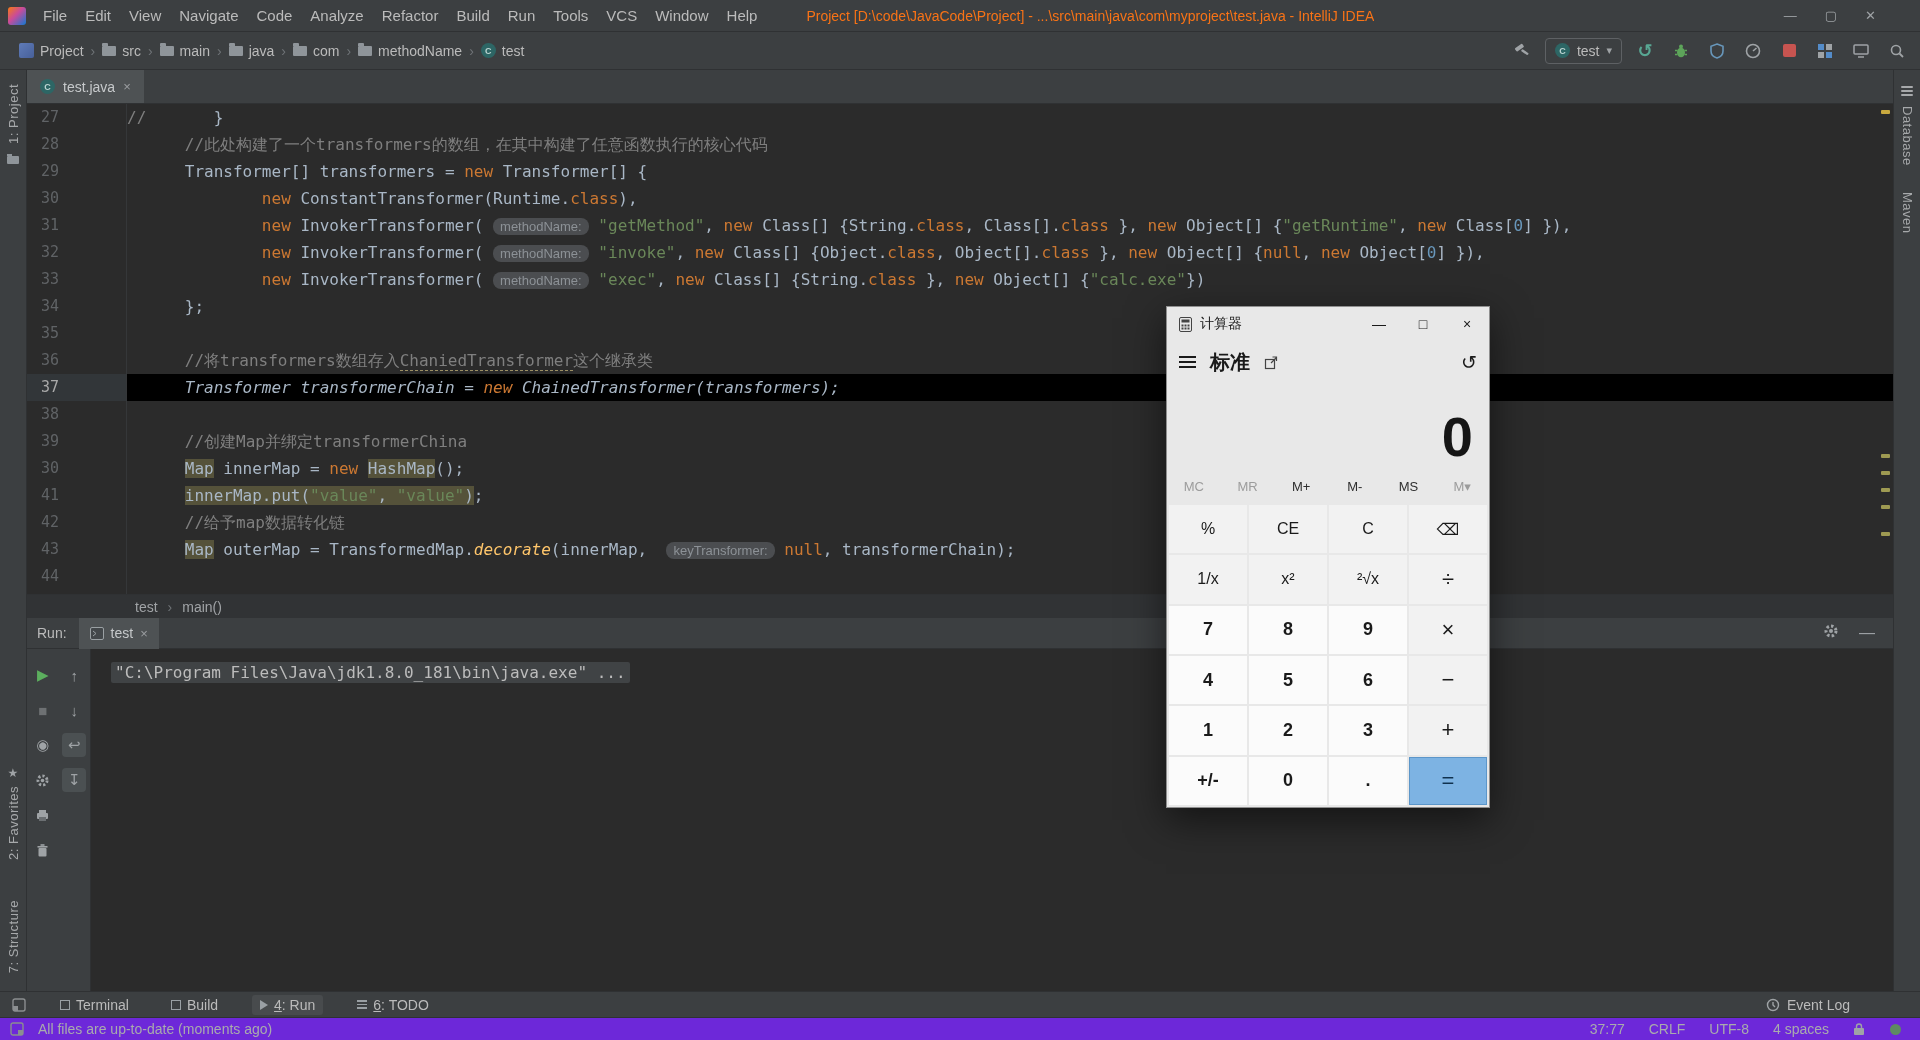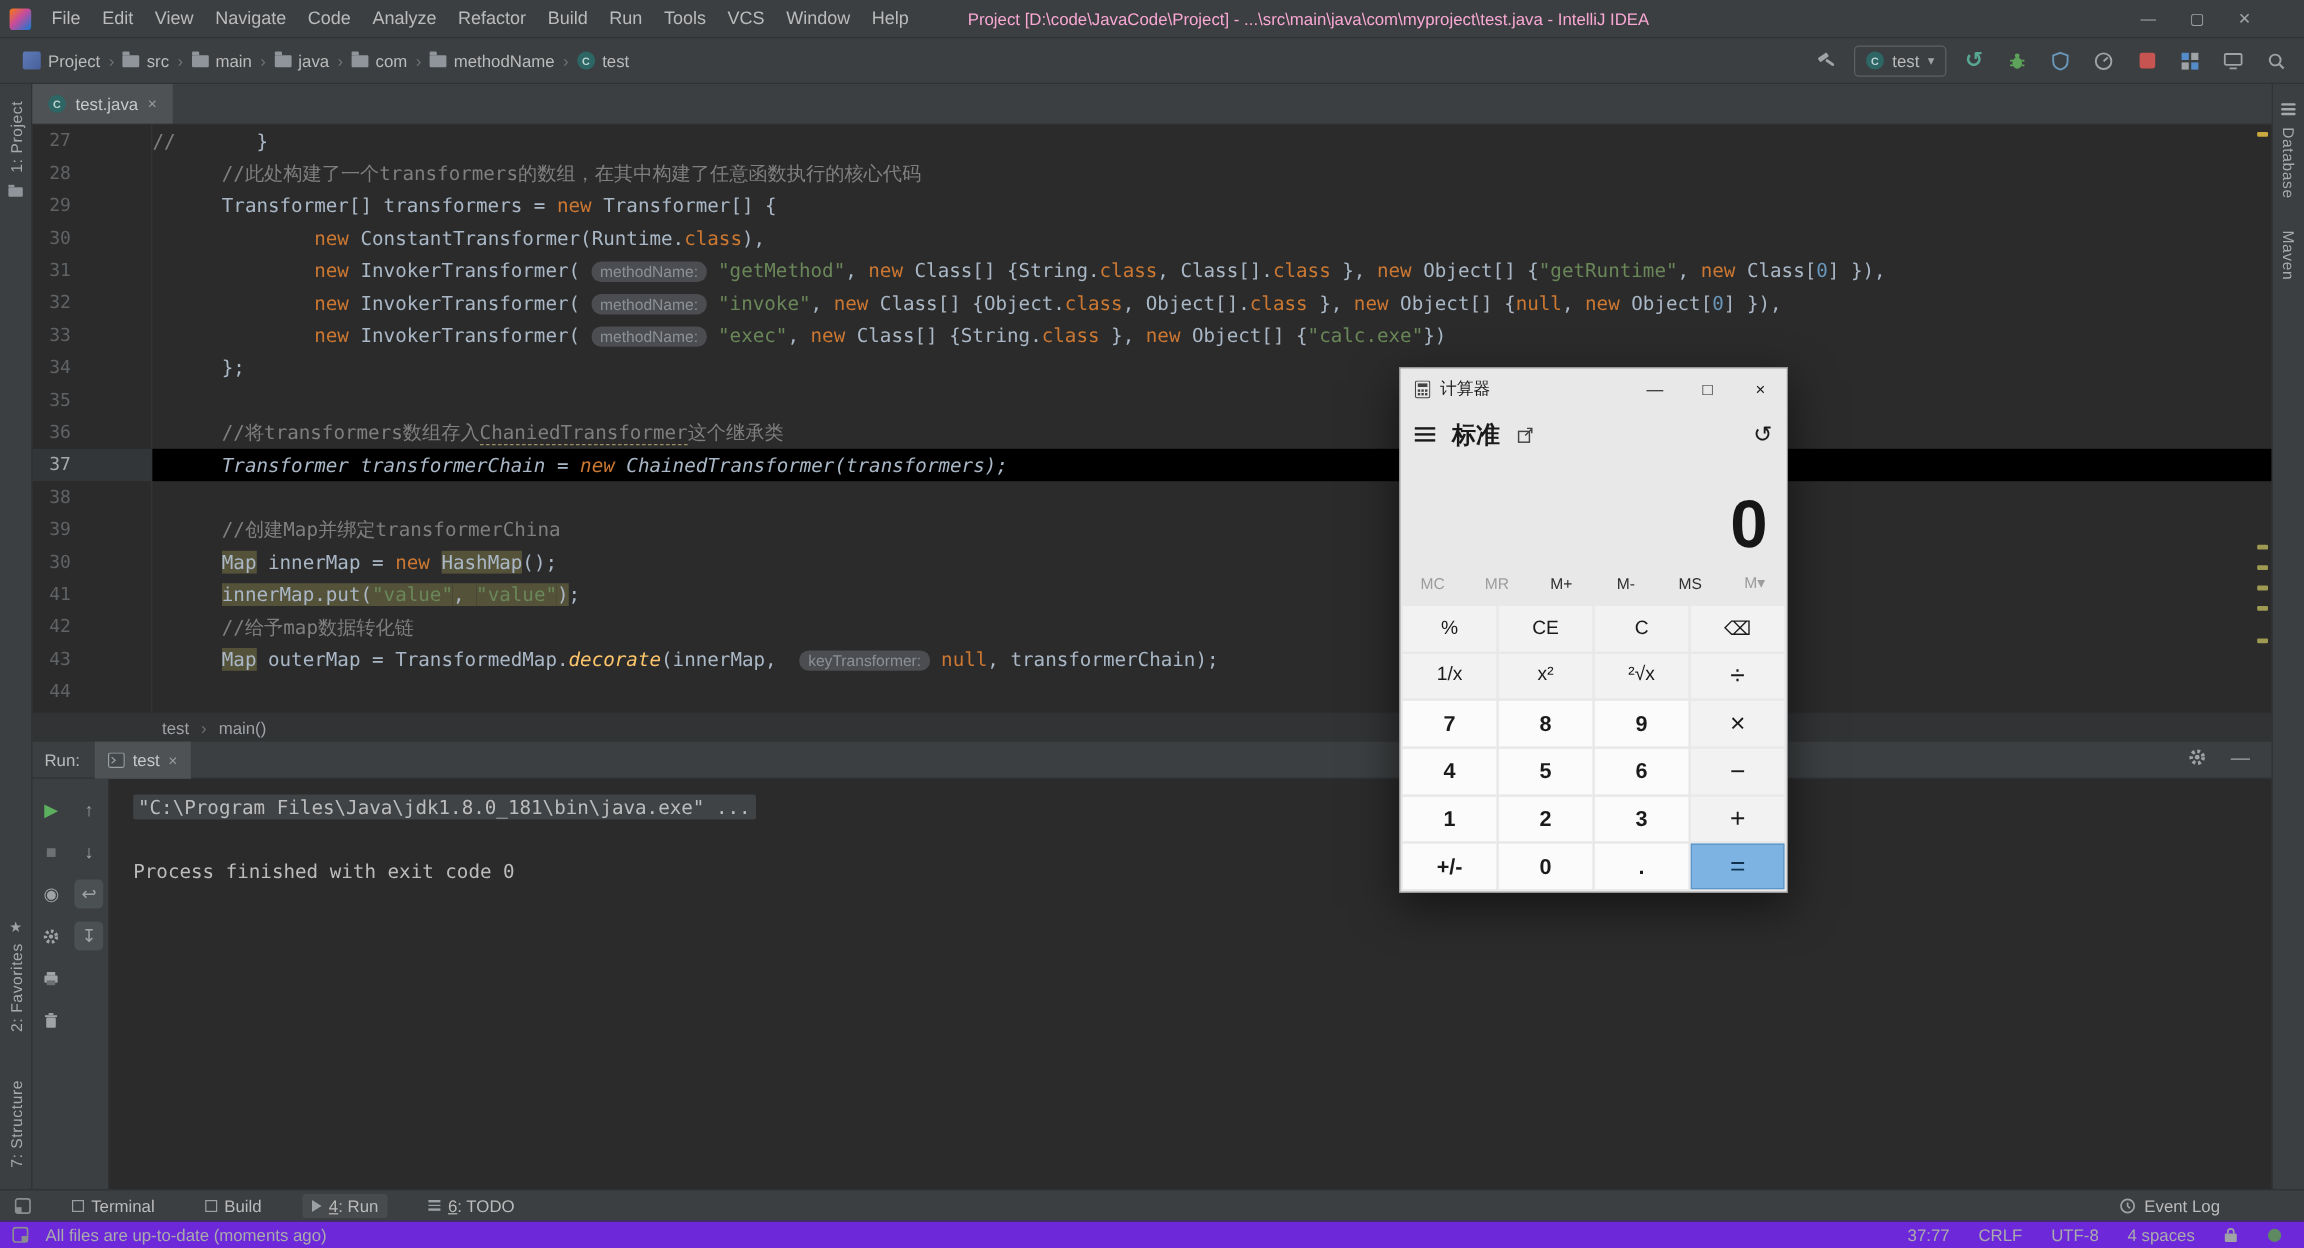--- a/index.html
+++ b/index.html
@@ -7,21 +7,21 @@
     font-family:"Liberation Sans","DejaVu Sans",sans-serif;}
   #root{position:relative;width:1920px;height:1040px;background:#3c3f41;overflow:hidden;}
 
   
   .titlebar{position:absolute;left:0;top:0;width:100%;height:32px;background:#3c3f41;
     border-bottom:1px solid #2f3133;display:flex;align-items:center;}
   .logo{width:18px;height:18px;margin:0 8px;border-radius:3px;
     background:linear-gradient(135deg,#f97a12,#c84b9b 45%,#0f7bd4);flex:0 0 auto;}
   .menus{display:flex;}
   .menu-item{color:#bbbbbb;font-size:15px;padding:0 9px;line-height:31px;cursor:default;}
-  .win-title{color:#f9a8d4;font-size:14px;margin-left:40px;white-space:nowrap;overflow:hidden;}
+  .win-title{color:#f97316;font-size:14px;margin-left:40px;white-space:nowrap;overflow:hidden;}
   .win-controls{margin-left:auto;display:flex;gap:28px;color:#9fa3a6;font-size:13px;padding-right:44px;}
 
   
   .toolbar{position:absolute;left:0;top:32px;width:100%;height:38px;background:#3c3f41;
     border-bottom:1px solid #2f3133;display:flex;align-items:center;}
   .crumbs{display:flex;align-items:flex-end;margin-left:14px;}
   .crumb{display:flex;align-items:center;gap:6px;color:#bbbbbb;font-size:14px;padding:0 5px;}
   .crumb-sep{color:#6f7377;font-size:14px;padding:0 2px;}
   .folder-icon{width:14px;height:10px;background:#8f959a;border-radius:1px;position:relative;display:inline-block;}
   .folder-icon::before{content:"";position:absolute;top:-3px;left:0;width:6px;height:3px;background:#8f959a;border-radius:1px 1px 0 0;}
@@ -110,21 +110,21 @@
     border-bottom:5px solid transparent;display:inline-block;}
   .ic-lines i{display:block;width:10px;height:1.6px;background:#9aa0a4;margin:2px 0;}
   .eventlog{margin-left:auto;margin-right:70px;display:flex;align-items:center;gap:7px;}
 
   .statusbar{position:absolute;left:0;top:1017px;width:100%;height:23px;background:#6d28d9;
     border-top:1px solid #2f3133;display:flex;align-items:center;color:#a9abad;font-size:14px;}
   .sb-left{display:flex;align-items:center;gap:14px;margin-left:10px;}
   .sb-right{margin-left:auto;display:flex;align-items:center;gap:24px;padding-right:18px;}
 
   
-  .calc{position:absolute;left:1166px;top:306px;width:324px;height:438px;background:#e8e8e8;
+  .calc{position:absolute;left:1166px;top:306px;width:324px;height:502px;background:#e8e8e8;
     border:1px solid #8f8f8f;box-shadow:0 12px 36px rgba(0,0,0,.55);display:flex;flex-direction:column;z-index:50;}
   .calc-title{height:34px;display:flex;align-items:center;padding-left:12px;font-size:14px;color:#1a1a1a;flex:0 0 34px;}
   .calc-title-text{margin-left:8px;}
   .calc-controls{margin-left:auto;display:flex;height:100%;}
   .calc-controls span{width:44px;display:flex;align-items:center;justify-content:center;font-size:14px;color:#1a1a1a;}
   .calc-nav{height:42px;display:flex;align-items:center;padding:0 12px;gap:14px;flex:0 0 42px;}
   .hamb i{display:block;width:17px;height:2px;background:#1a1a1a;margin:3px 0;}
   .calc-mode{font-size:20px;font-weight:bold;color:#1a1a1a;}
   .hist{margin-left:auto;font-size:19px;color:#1a1a1a;}
   .calc-display{flex:0 0 86px;display:flex;align-items:flex-end;justify-content:flex-end;
@@ -377,21 +377,20 @@
         <div class="rs-col">
           <span class="rsi">↑</span>
           <span class="rsi">↓</span>
           <span class="rsi active">↩</span>
           <span class="rsi active">↧</span>
         </div>
       </div>
       <div class="console">
           <div class="console-line"><span class="cmd">"C:\Program Files\Java\jdk1.8.0_181\bin\java.exe" ...</span></div>
           <div class="console-line">&nbsp;</div>
-          <div class="console-line"><span>Process finished with exit code 0</span></div>
         </div>
     </div>
   </div>
 
   <div class="bottombar">
     <span style="margin-left:12px;display:flex;">
       <svg width="14" height="14">
           <rect x="1" y="1" width="12" height="12" rx="2" fill="none" stroke="#8b8e90" stroke-width="1.4"></rect>
           <rect x="1" y="8" width="5" height="5" fill="#8b8e90"></rect>
         </svg>

